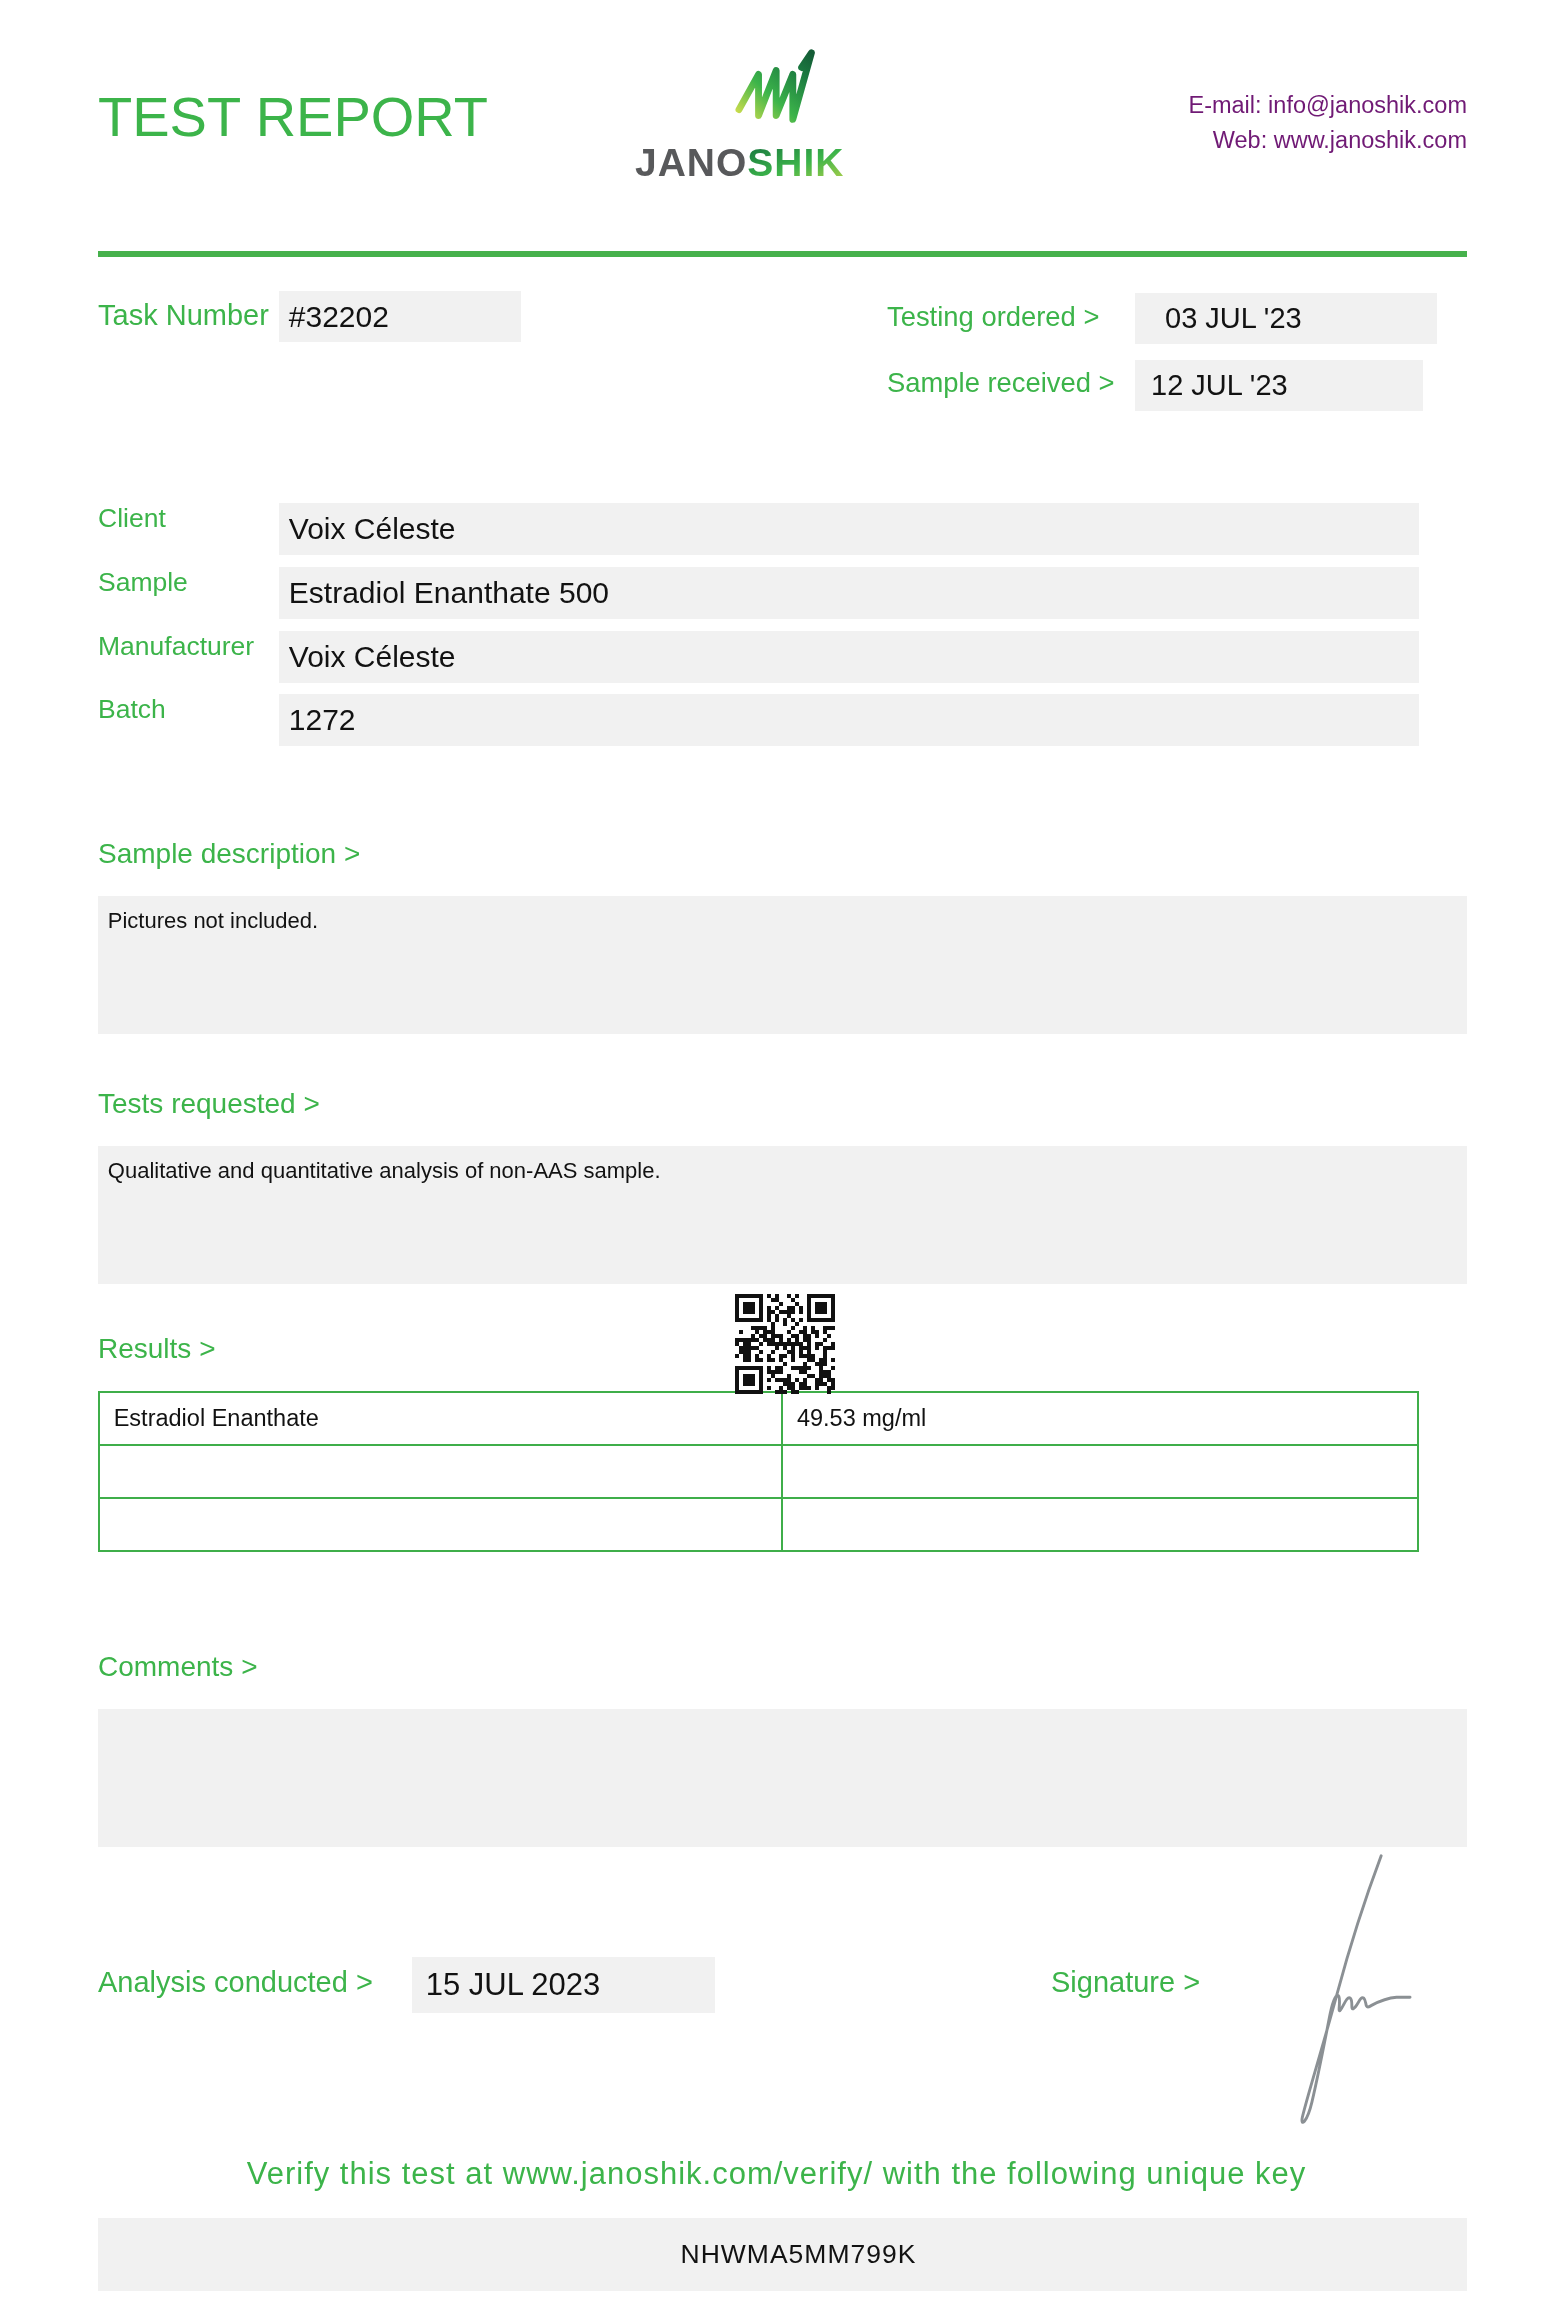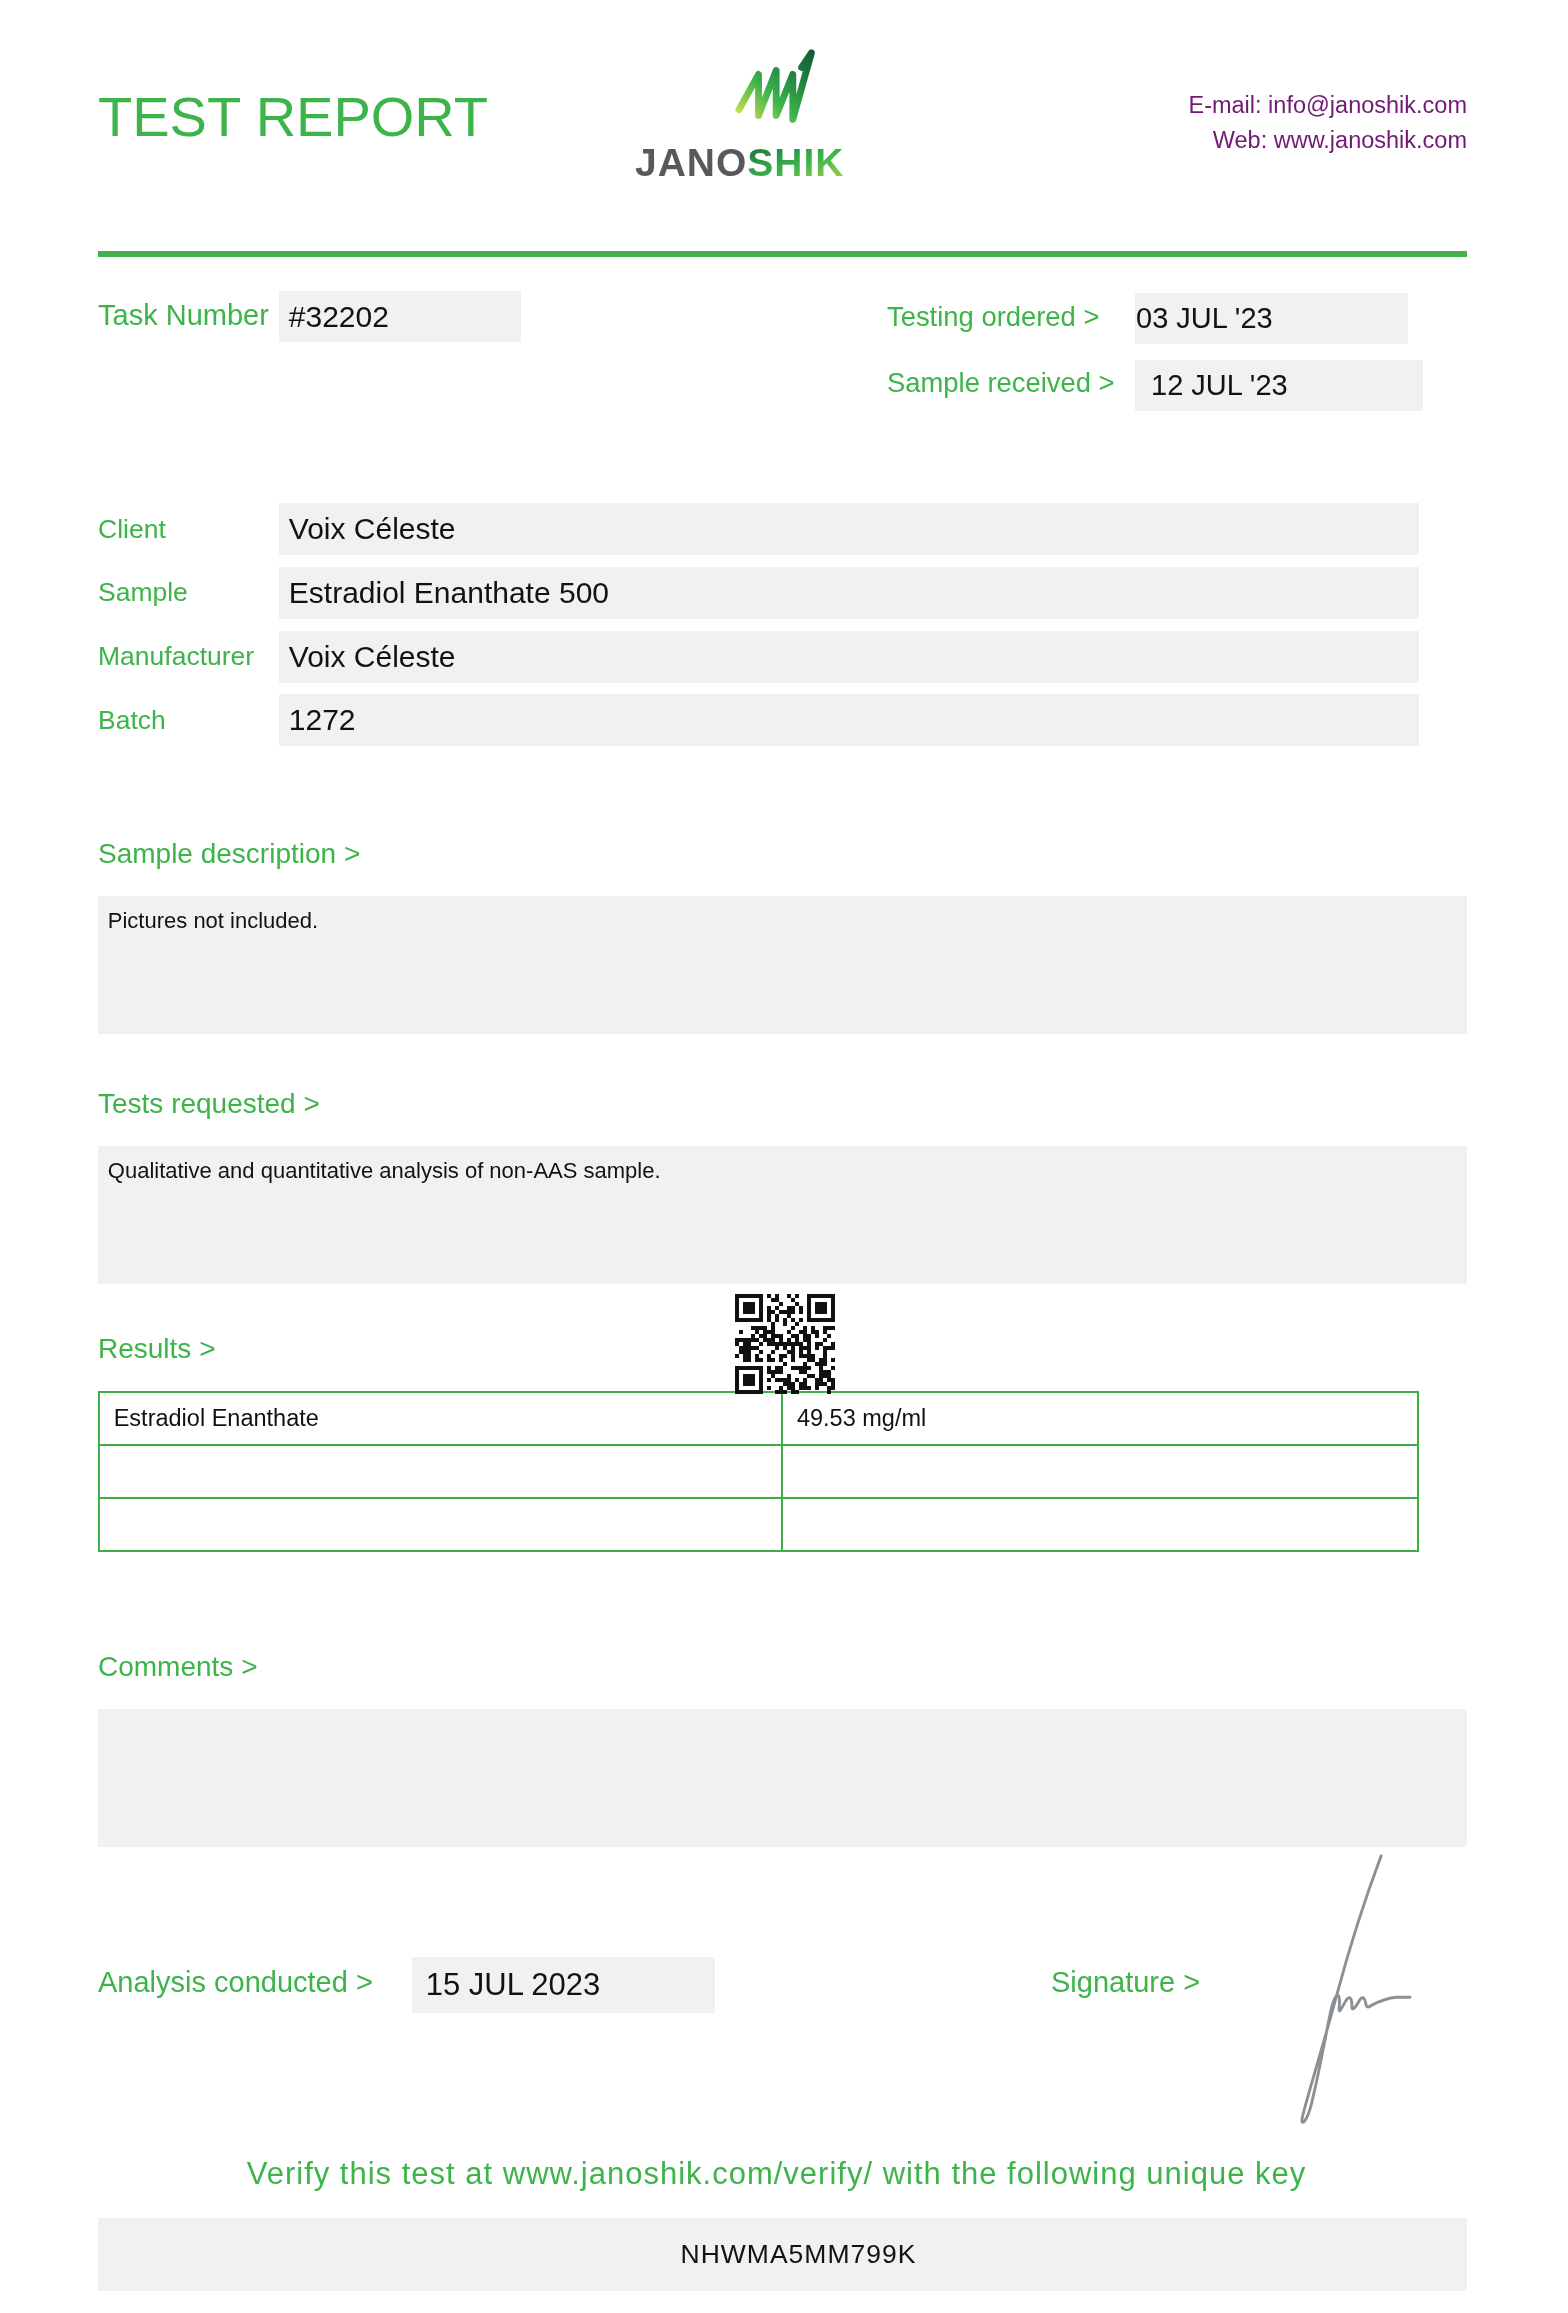--- a/index.html
+++ b/index.html
@@ -25,28 +25,28 @@
   .green{color:#3cb44a;}
   .gbox{background:#f1f1f1;}
 
   
   .task{position:absolute;left:0;right:0;top:0;height:132px;}
   .task-label{position:absolute;left:0;top:9.8px;font-size:29px;}
   .task-value{position:absolute;left:181px;top:2px;width:232px;height:51px;line-height:51px;
               padding-left:9.8px;font-size:30px;}
   .ord-label{position:absolute;left:789px;top:11.8px;font-size:27.4px;white-space:nowrap;}
   .ord-value{position:absolute;left:1037px;top:3.9px;width:272px;height:51px;line-height:51px;
-             padding-left:1px;font-size:29px;white-space:nowrap;}
+             padding-left:30px;font-size:29px;white-space:nowrap;}
   .rec-label{position:absolute;left:789px;top:78px;font-size:27.4px;white-space:nowrap;}
   .rec-value{position:absolute;left:1037px;top:71px;width:272px;height:51px;line-height:51px;
              padding-left:16px;font-size:29px;white-space:nowrap;}
 
   
   .info{position:absolute;left:0;right:0;top:214px;}
-  .info-row{display:flex;align-items:center;height:52px;margin-bottom:11.8px;}
+  .info-row{display:flex;height:52px;margin-bottom:11.8px;}
   .info-label{width:181px;font-size:26.5px;color:#3cb44a;}
   .info-value{flex:1;margin-right:48px;height:52px;line-height:52px;padding-left:9.8px;font-size:30px;}
 
   
   .sec-heading{font-size:28px;color:#3cb44a;}
   .sec-box{margin-top:25.5px;height:138px;padding:12.7px 9.8px;font-size:22px;box-sizing:border-box;}
   .sec-desc{position:absolute;left:0;right:0;top:549px;}
   .sec-tests{position:absolute;left:0;right:0;top:799px;}
   .sec-results{position:absolute;left:0;right:0;top:1044px;}
   .sec-comments{position:absolute;left:0;right:0;top:1362px;}

